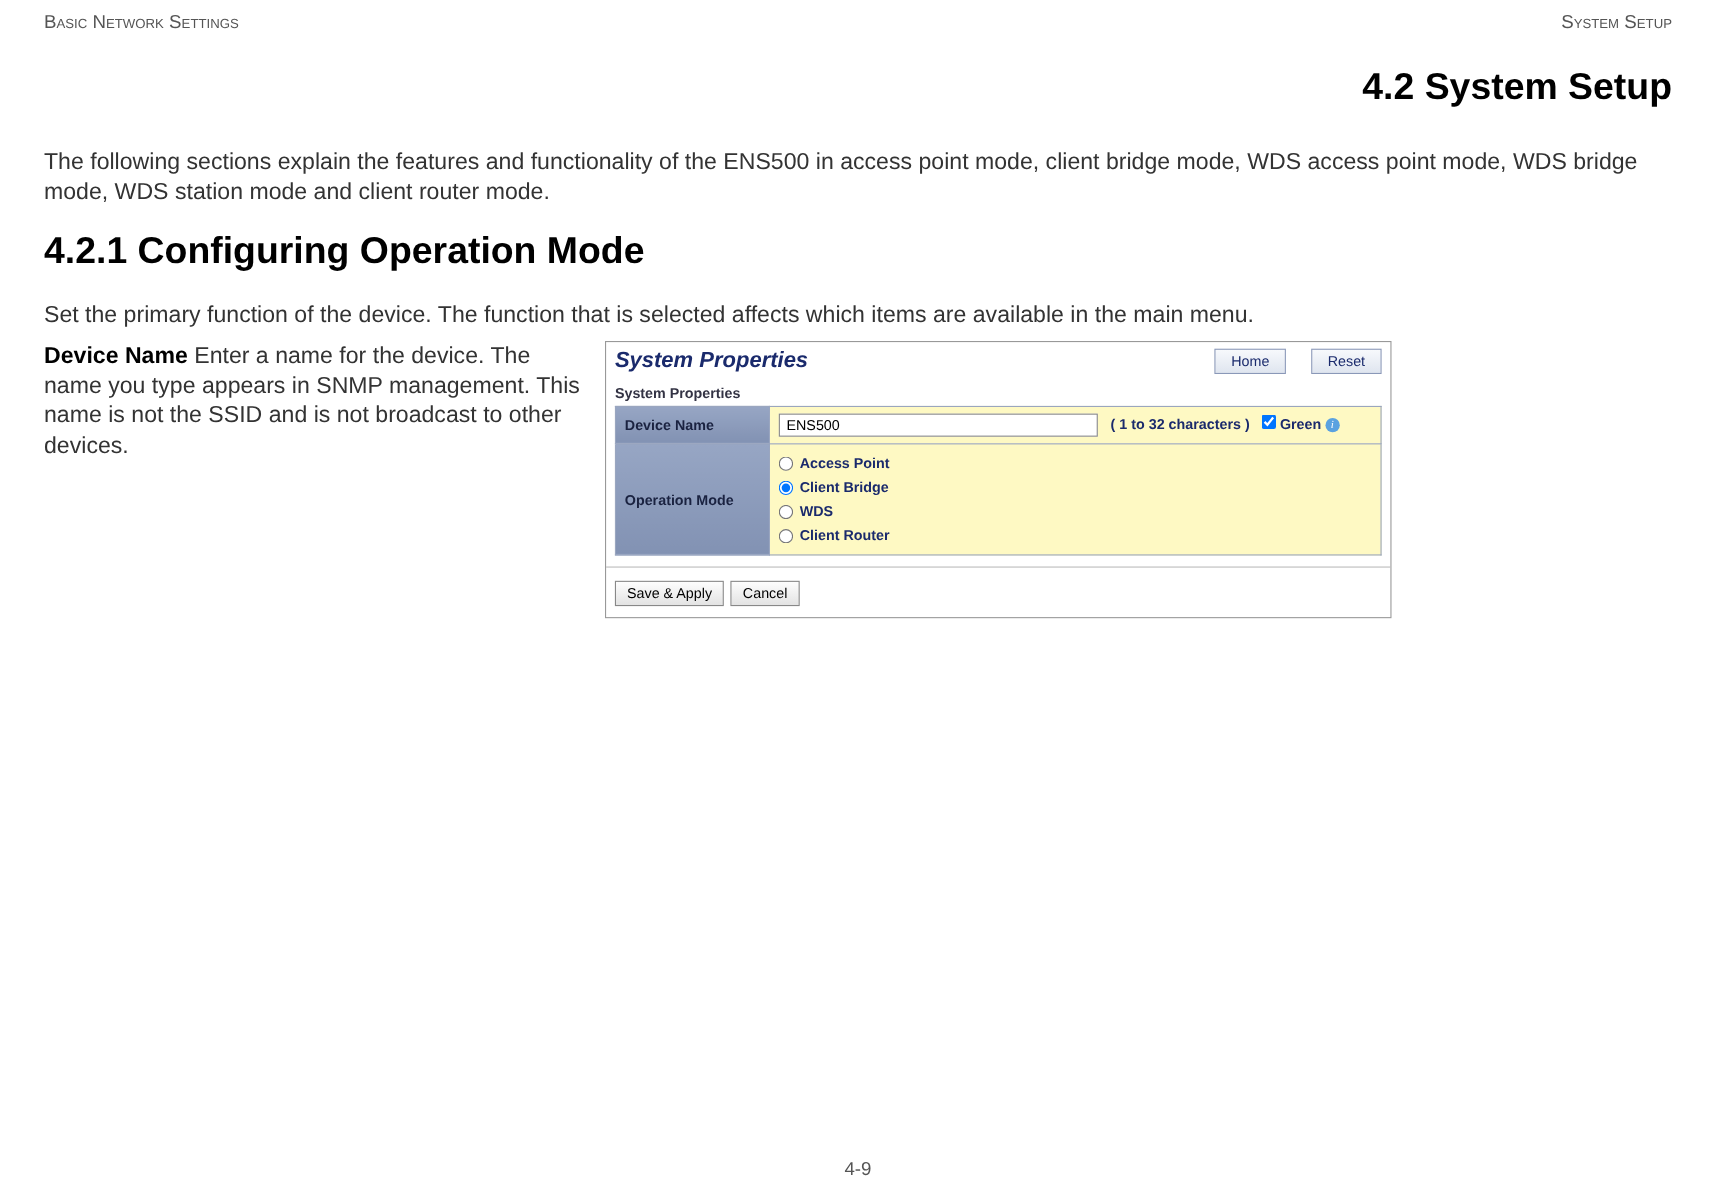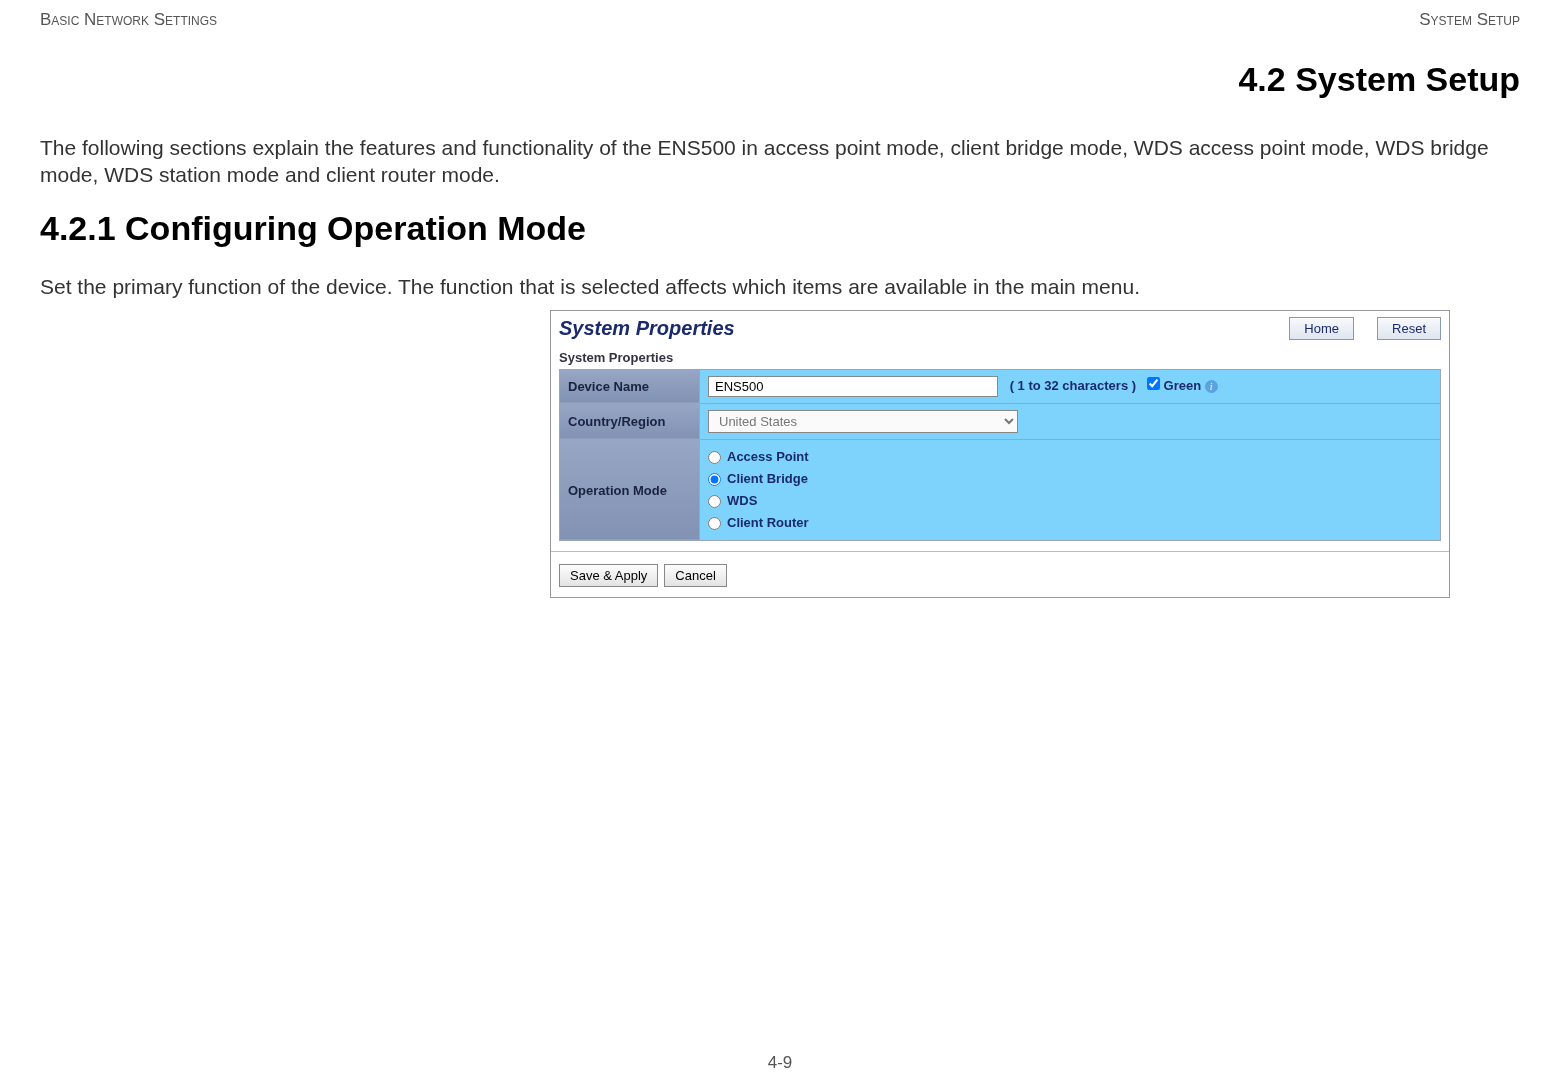--- a/index.html
+++ b/index.html
@@ -53,21 +53,21 @@
     color: #333;
   }
   .left-col p { margin-bottom: 40px; line-height: 1.3; }
   .left-col p.tight { margin-bottom: 10px; }
   .left-col b { font-weight: bold; color: #000; }
   .monolike { font-family: "Courier New", monospace; }
   .right-col { flex: 1; }
   .panel {
     border: 1px solid #999;
     background: #fff;
-    width: 900px;
+    width: 715px;
   }
   .panel-header {
     display: flex;
     justify-content: space-between;
     align-items: flex-start;
     padding: 6px 8px 10px 8px;
   }
   .panel-title {
     font-family: Arial, sans-serif;
     font-weight: bold;
@@ -101,21 +101,21 @@
     padding: 6px 8px;
     vertical-align: middle;
   }
   table.props td.label {
     background: linear-gradient(#97a6c4,#8292b3);
     color: #1a2240;
     font-weight: bold;
     width: 140px;
   }
   table.props td.field {
-    background: #7dd3fc;
+    background: #fef9c3;
     color: #333;
   }
   .textinput {
     width: 290px;
     padding: 2px 6px;
     font-size: 13px;
     border: 1px solid #888;
     background: #fff;
     margin-right: 8px;
     vertical-align: middle;
@@ -180,20 +180,21 @@
 
 <p class="body">The following sections explain the features and functionality of the ENS500 in access point mode, client bridge mode, WDS access point mode, WDS bridge mode, WDS station mode and client router mode.</p>
 
 <h1 class="subsection">4.2.1 Configuring Operation Mode</h1>
 
 <p class="body">Set the primary function of the device. The function that is selected affects which items are available in the main menu.</p>
 
 <div class="content-row">
 
   <div class="left-col">
+    <p><b>Device Name</b><span>  Enter a name for the device. The name you type appears in SNMP management. This name is not the SSID and is not broadcast to other devices.</span></p>
 
 
   </div>
 
   <div class="right-col">
     <div class="panel">
       <div class="panel-header">
         <span class="panel-title">System Properties</span>
         <div class="panel-buttons">
           <button class="winbtn">Home</button>
@@ -207,28 +208,20 @@
           <td class="label">Device Name</td>
           <td class="field">
             <input class="textinput" value="ENS500" style="">
             <span class="hint">( 1 to 32 characters )</span>
             &nbsp;&nbsp;<input type="checkbox" checked="" style="">
             <span class="greentext">Green</span>
             <span class="info-icon">i</span>
           </td>
         </tr>
         <tr>
-          <td class="label">Country/Region</td>
-          <td class="field">
-            <select class="selectbox">
-              <option>United States</option>
-            </select>
-          </td>
-        </tr>
-        <tr>
           <td class="label">Operation Mode</td>
           <td class="field">
             <div class="radiolist">
               <label><input type="radio" name="opmode" style=""><span>Access Point</span></label>
               <label><input type="radio" name="opmode" checked="" style=""><span>Client Bridge</span></label>
               <label><input type="radio" name="opmode" style=""><span>WDS</span></label>
               <label><input type="radio" name="opmode" style=""><span>Client Router</span></label>
             </div>
           </td>
         </tr>

